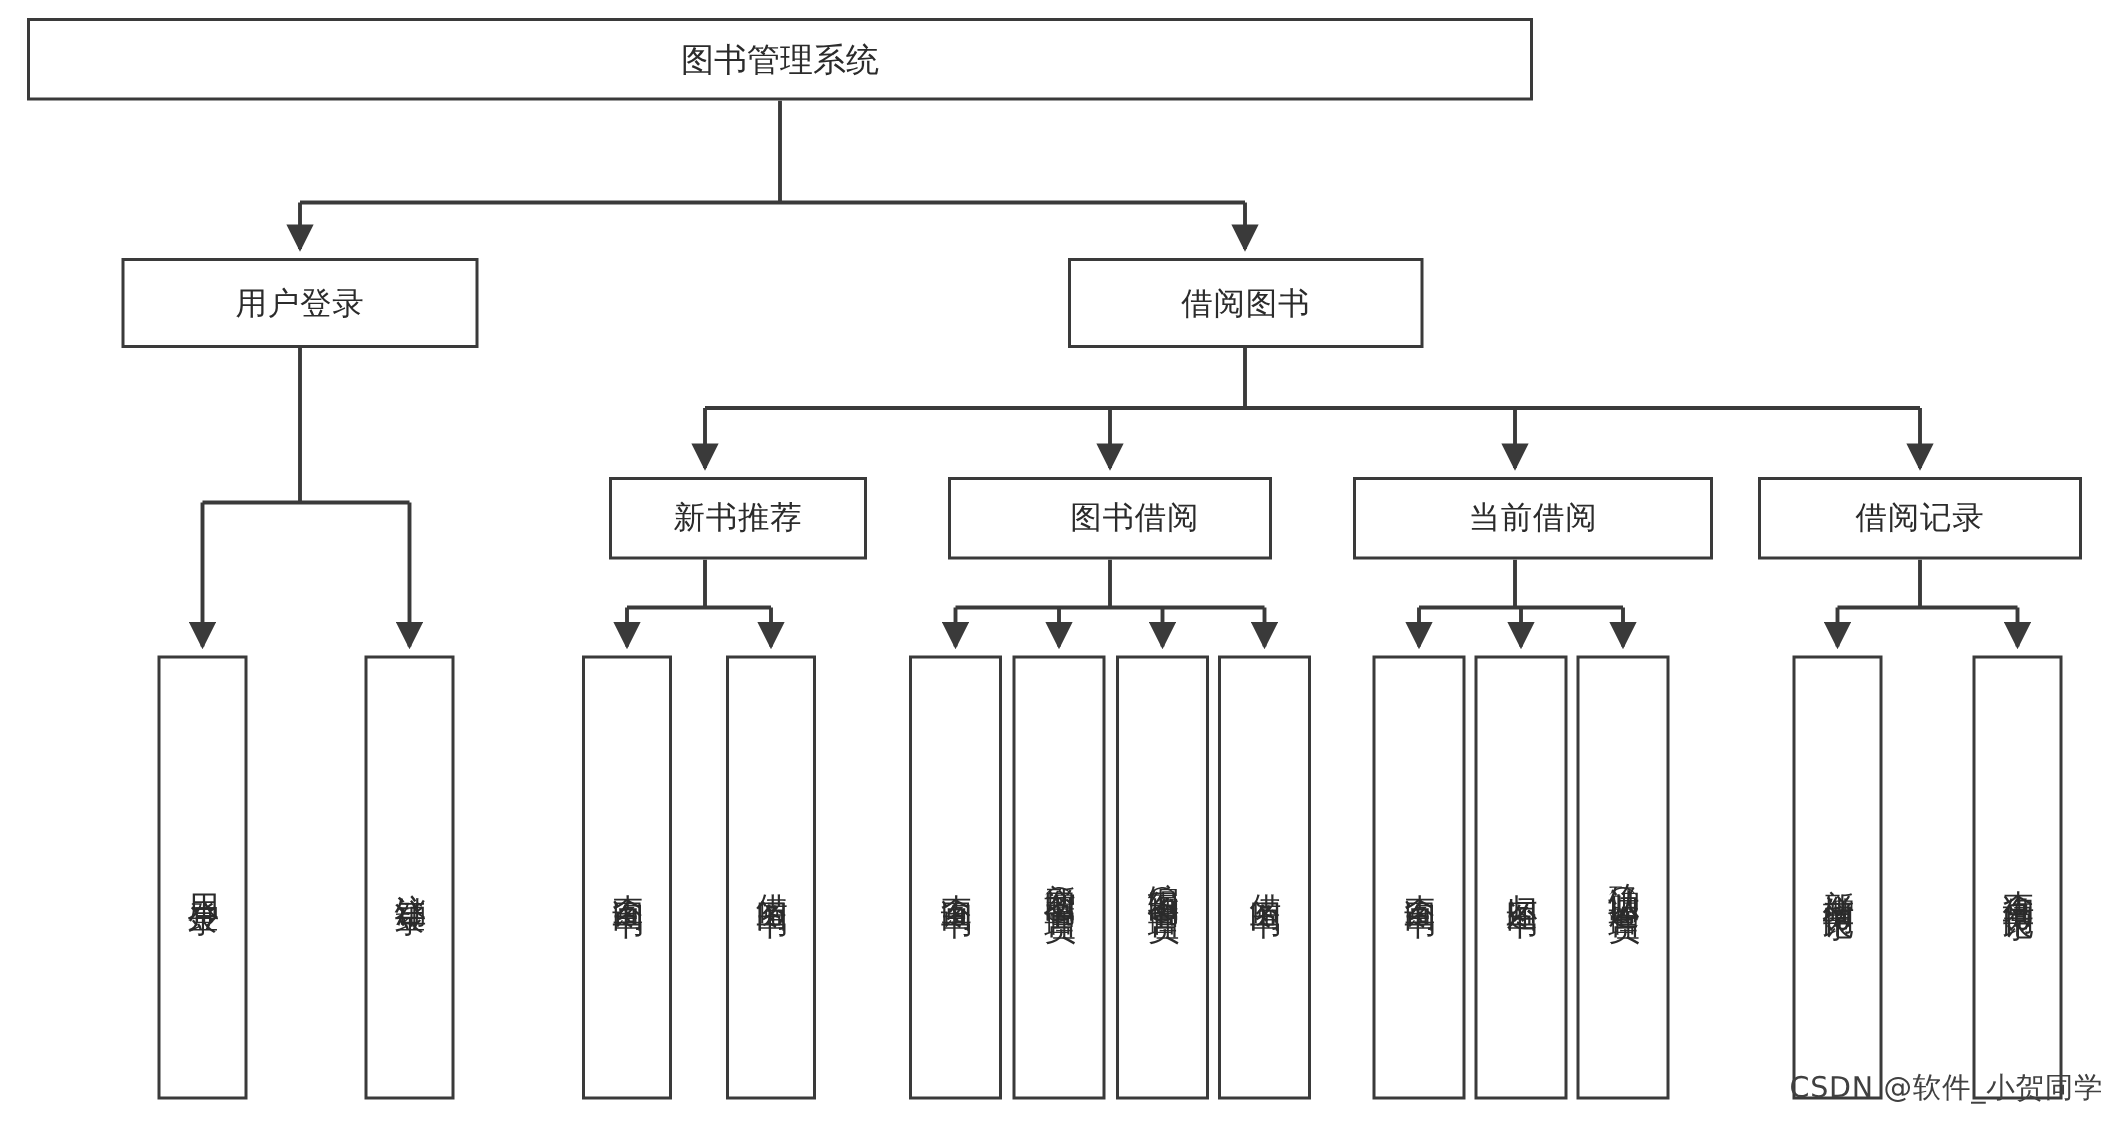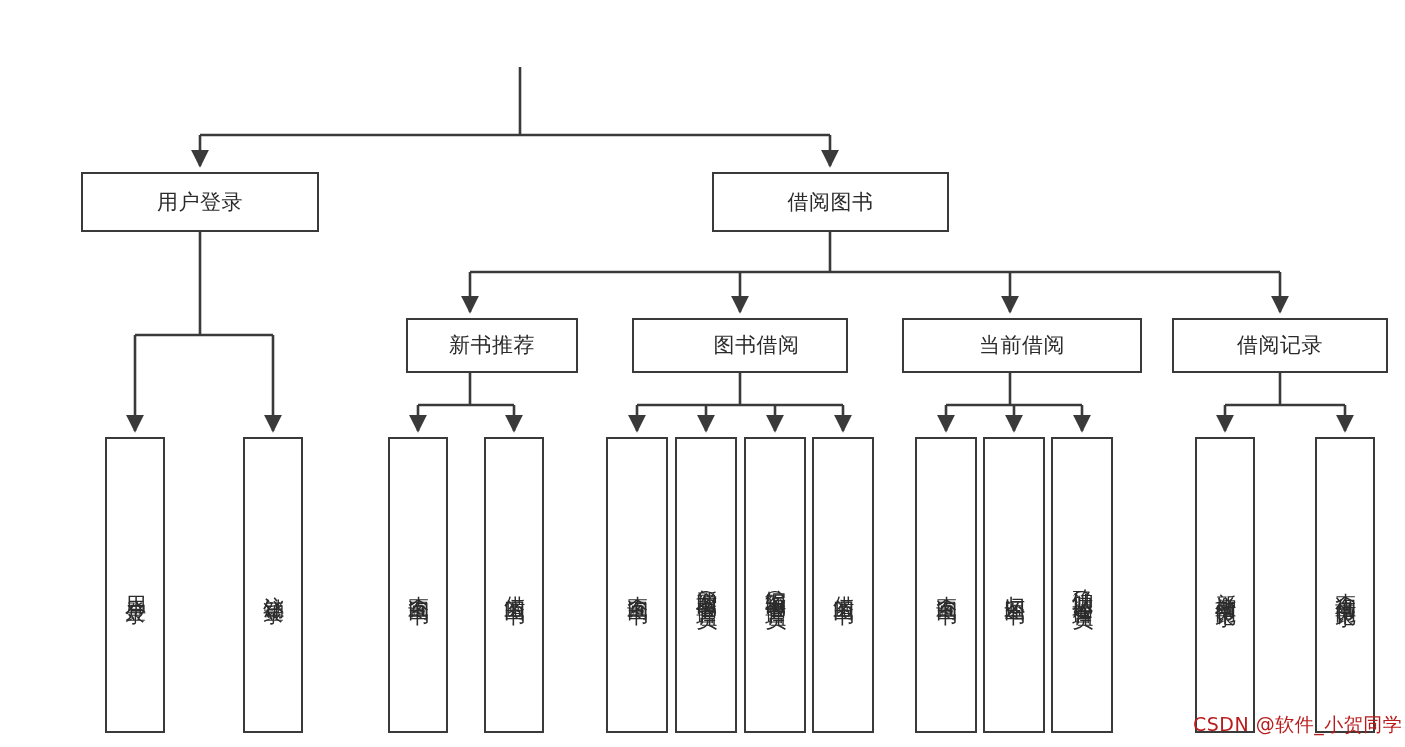--- a/index.html
+++ b/index.html
@@ -54,21 +54,21 @@
     text-orientation: upright;
     white-space: nowrap;
     line-height: 1.02;
     letter-spacing: 3px;
   }
   .watermark {
     position: absolute;
     left: 1193px;
     top: 712px;
     font-size: 19px;
-    color: #b91c1c;
+    color: #404040;
     white-space: nowrap;
     letter-spacing: 0.5px;
   }
 </style>
 </head>
 <body>
 
 <div id="canvas">
 
   <svg id="edges" viewBox="0 0 1405 747" width="1405" height="747" xmlns="http://www.w3.org/2000/svg">
@@ -116,20 +116,23 @@
       <path d="M 1014 405 L 1014 431" marker-end="url(#arrow)"></path>
       <path d="M 1082 405 L 1082 431" marker-end="url(#arrow)"></path>
 
       <path d="M 1280 373 L 1280 405"></path>
       <path d="M 1225 405 L 1345 405"></path>
       <path d="M 1225 405 L 1225 431" marker-end="url(#arrow)"></path>
       <path d="M 1345 405 L 1345 431" marker-end="url(#arrow)"></path>
     </g>
   </svg>
 
+  <div class="node root" style="left:18px; top:12px; width:1004px; height:55px;">
+    <span>图书管理系统</span>
+  </div>
 
   <div class="node h" style="left:81px; top:172px; width:238px; height:60px;">
     <span>用户登录</span>
   </div>
   <div class="node h" style="left:712px; top:172px; width:237px; height:60px;">
     <span>借阅图书</span>
   </div>
 
   <div class="node h" style="left:362px; top:318px; width:172px; height:55px;margin-left:44px;">
     <span>新书推荐</span>

